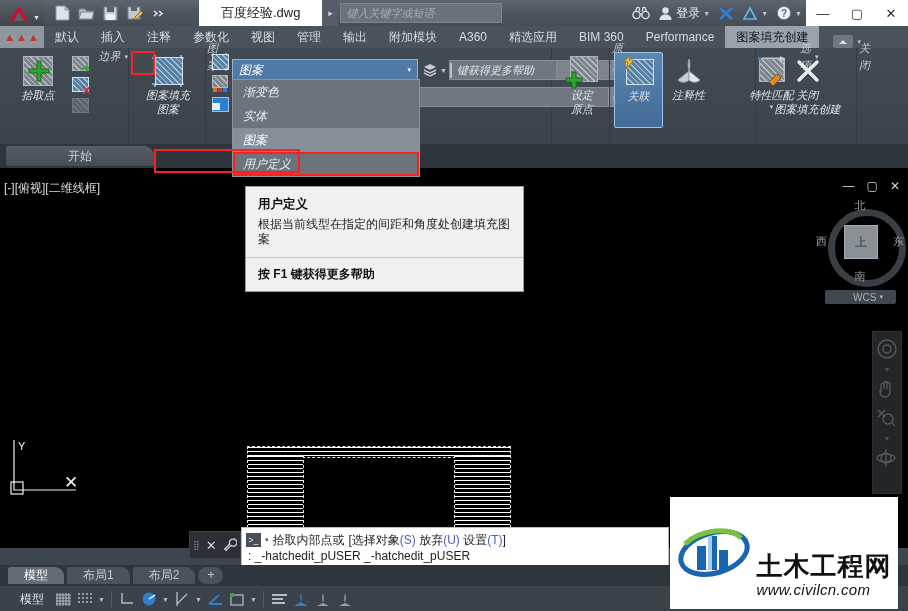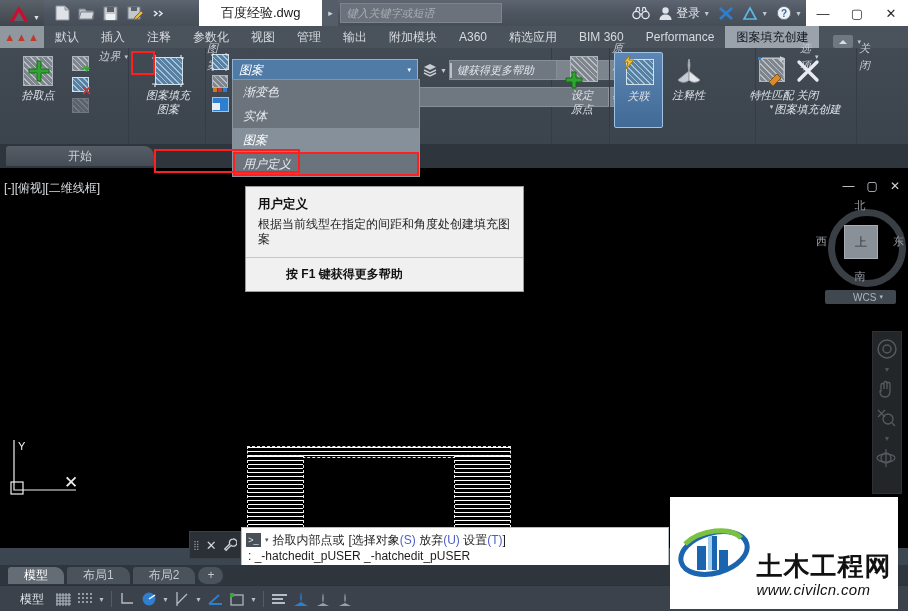--- a/index.html
+++ b/index.html
@@ -266,21 +266,21 @@
 
   
   .tooltip{
     position:absolute;left:245px;top:186px;width:277px;
     background:#f0f0f0;border:1px solid #9a9a9a;z-index:60;
     box-shadow:2px 2px 5px rgba(0,0,0,.45);
   }
   .tt-title{font-size:12.5px;color:#111;font-weight:bold;padding:9px 12px 4px 12px;}
   .tt-desc{font-size:12px;color:#222;padding:0 12px 10px 12px;line-height:15px;}
   .tt-div{height:1px;background:#c6c6c6;}
-  .tt-help{font-size:12px;color:#111;font-weight:bold;padding:8px 12px;margin-left:28px;}
+  .tt-help{font-size:12px;color:#111;font-weight:bold;padding:8px 12px;}
 
   
   .wm{
     position:absolute;left:670px;top:497px;width:228px;height:112px;
     background:#ffffff;z-index:70;display:flex;align-items:center;justify-content:center;
   }
   .wm-inner{display:flex;align-items:center;gap:6px;}
   .wm-text{display:flex;flex-direction:column;line-height:1;}
   .wm-cn{font-size:26px;font-weight:bold;color:#111;letter-spacing:1px;margin-top:43px;}
   .wm-url{font-size:15px;color:#111;font-style:italic;margin-top:3px;letter-spacing:.3px;}

